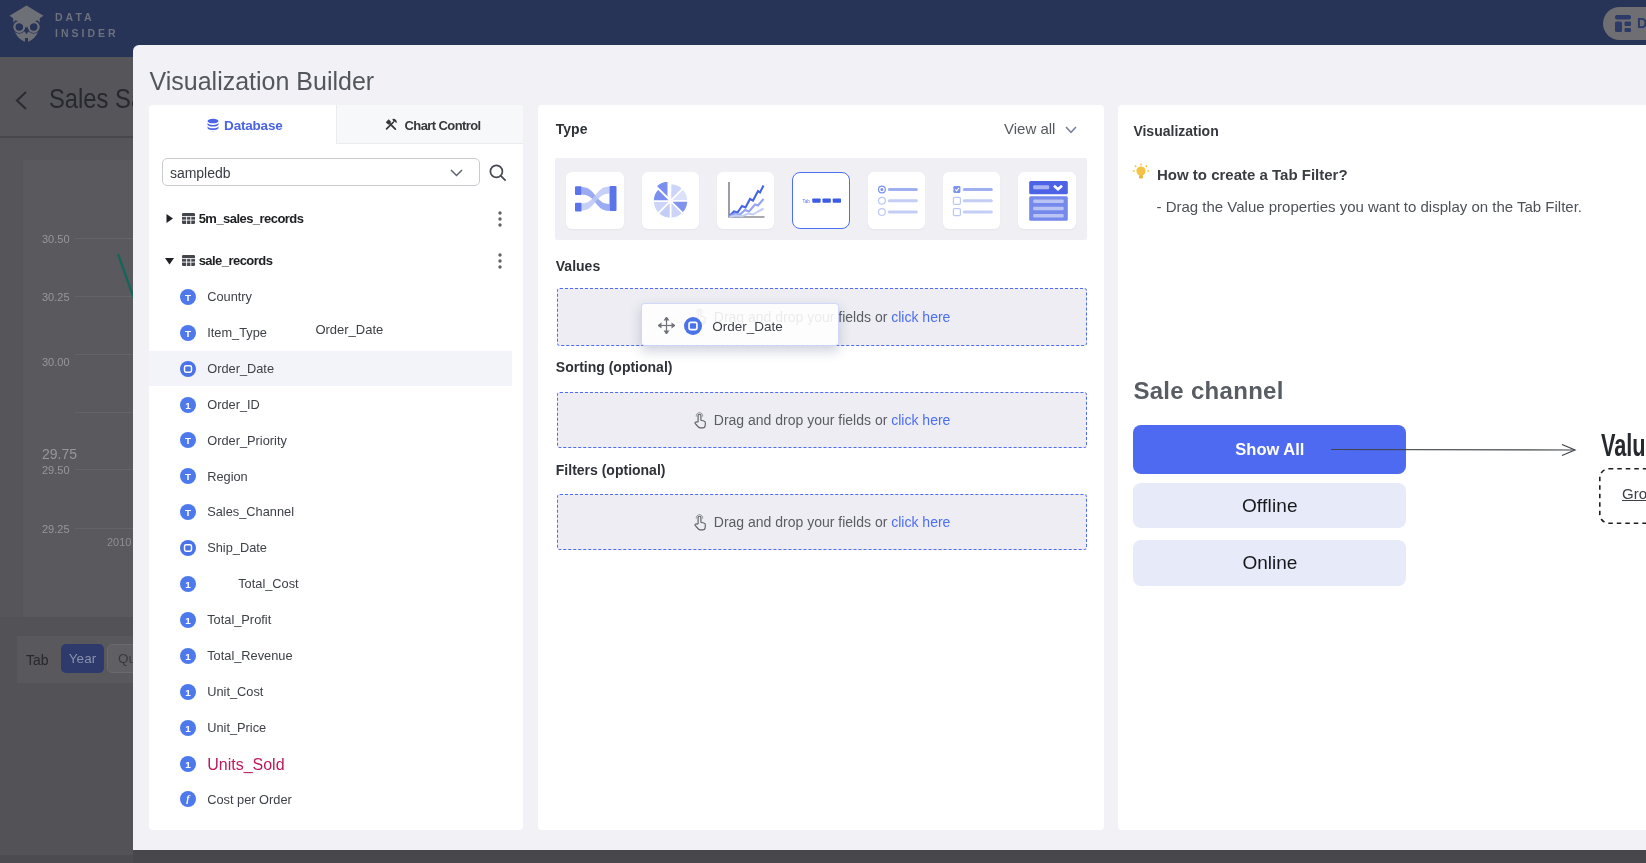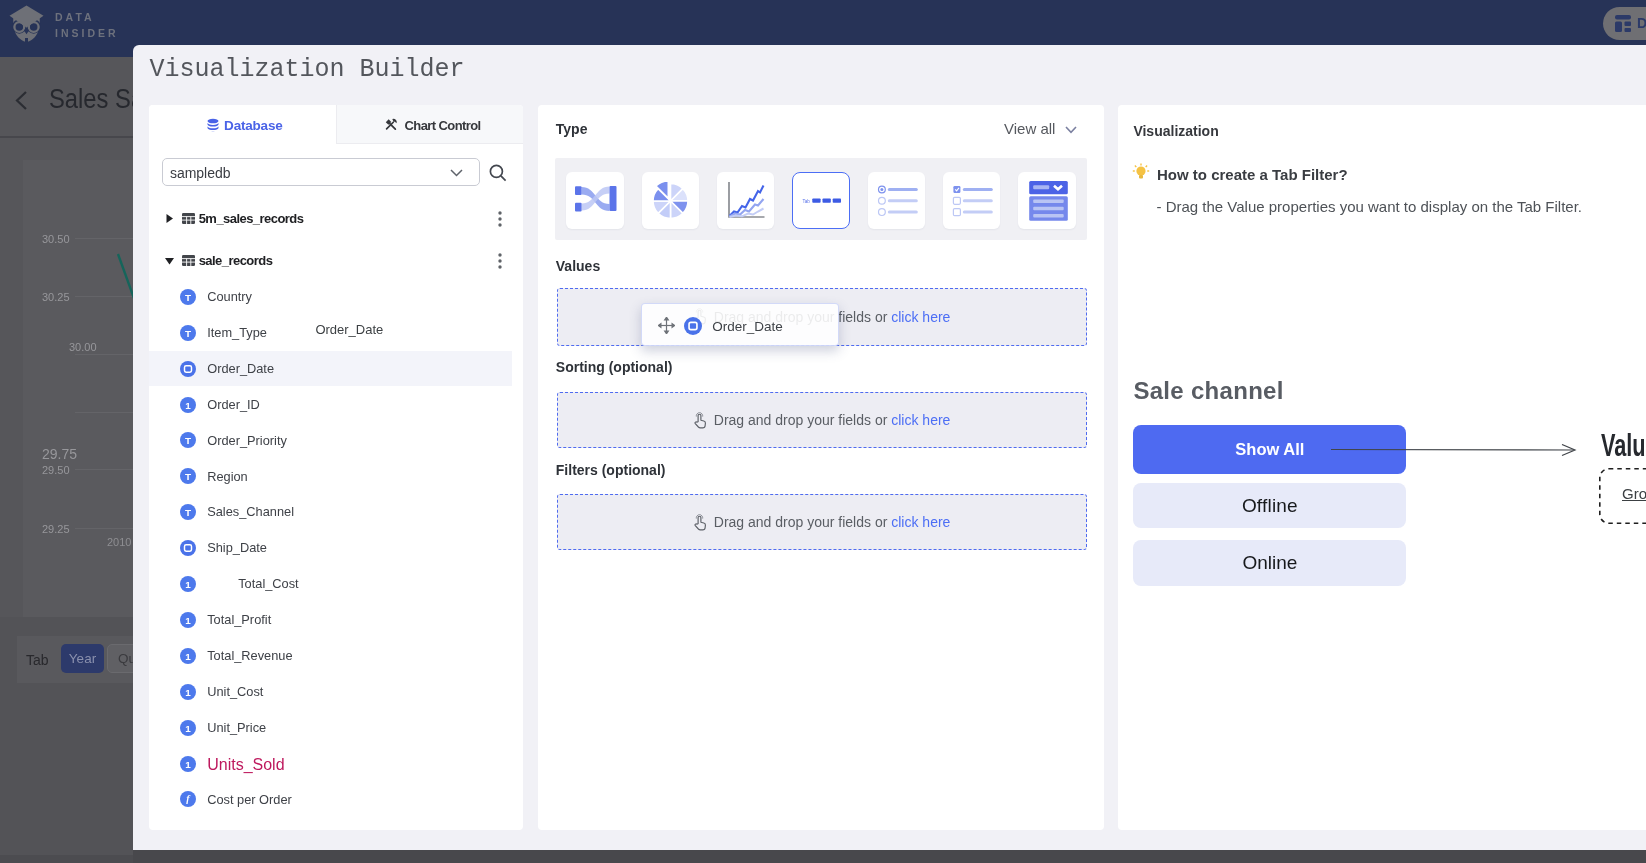--- a/index.html
+++ b/index.html
@@ -44,21 +44,21 @@
 
   <svg class="abs" style="left:15px;top:34px;" width="13" height="19" viewBox="0 0 13 19">
     <polyline points="11,1 2,9.5 11,18" fill="none" stroke="#2b2d33" stroke-width="2.2"></polyline>
   </svg>
 
   <div class="abs" style="left:49px;top:27px;font-size:27px;color:#26282e;white-space:nowrap;transform:scaleX(0.88);transform-origin:0 0;">Sales Sales record</div>
 
   <div class="abs" style="left:23px;top:103px;width:110px;height:457px;background:#5a5a5e;">
     <div class="abs" style="left:19px;top:72.5px;width:27px;font-size:11px;color:#97979b;text-align:right;">30.50</div>
     <div class="abs" style="left:19px;top:130.5px;width:27px;font-size:11px;color:#97979b;text-align:right;">30.25</div>
-    <div class="abs" style="left:19px;top:181px;width:27px;font-size:11px;color:#97979b;text-align:center;margin-left:27px;">30.00</div>
+    <div class="abs" style="left:19px;top:196px;width:27px;font-size:11px;color:#97979b;text-align:center;">30.00</div>
     <div class="abs" style="left:19px;top:245.5px;width:27px;font-size:14px;color:#97979b;text-align:right;margin-top:40px;">29.75</div>
     <div class="abs" style="left:19px;top:303.5px;width:27px;font-size:11px;color:#97979b;text-align:right;">29.50</div>
     <div class="abs" style="left:19px;top:362.5px;width:27px;font-size:11px;color:#97979b;text-align:right;">29.25</div>
     <div class="abs" style="left:52px;top:78px;width:58px;height:1px;background:#646468;"></div>
     <div class="abs" style="left:52px;top:136px;width:58px;height:1px;background:#646468;"></div>
     <div class="abs" style="left:52px;top:194px;width:58px;height:1px;background:#646468;"></div>
     <div class="abs" style="left:52px;top:251.5px;width:58px;height:1px;background:#646468;"></div>
     <div class="abs" style="left:52px;top:309px;width:58px;height:1px;background:#646468;"></div>
     <div class="abs" style="left:52px;top:368px;width:58px;height:1px;background:#646468;"></div>
     <svg class="abs" style="left:93px;top:92px;" width="22" height="52" viewBox="0 0 22 52">
@@ -71,21 +71,21 @@
   <div class="abs" style="left:17px;top:579px;width:116px;height:47px;background:#59595d;">
     <div class="abs" style="left:9px;top:16px;font-size:14px;color:#28282c;">Tab</div>
     <div class="abs" style="left:44px;top:8px;width:43px;height:29px;background:#2d3a6b;border-radius:5px;color:#8a90ad;font-size:13.5px;text-align:center;line-height:29px;">Year</div>
     <div class="abs" style="left:90px;top:8px;width:43px;height:29px;background:#606064;border:1px solid #6a6a6e;border-radius:5px;color:#3a3a3e;font-size:13.5px;line-height:27px;padding-left:10px;">Qu</div>
   </div>
 
   <div class="abs" style="left:0;top:798px;width:133px;height:8px;background:#4c4c50;"></div>
 </div>
 
 <div class="abs" id="modal" style="left:133px;top:45px;width:1513px;height:805px;background:#f1f1f6;border-radius:6px 0 0 0;">
-  <div class="abs" style="left:16.5px;top:10px;font-size:25px;color:#53565c;font-family:Liberation Mono, monospace;">Visualization Builder</div>
+  <div class="abs" style="left:16.5px;top:22px;font-size:25px;color:#53565c;">Visualization Builder</div>
 
   <div class="abs" id="lpanel" style="left:15.7px;top:60px;width:374.8px;height:725px;background:#fff;border-radius:4px;overflow:hidden;">
 
     <div class="abs" style="left:0;top:0;width:186.9px;height:39px;background:#fff;">
       <svg class="abs" style="left:58.4px;top:12.6px;" width="12" height="14.5" viewBox="0 0 14 15">
         <ellipse cx="7" cy="2.6" rx="6.4" ry="2.6" fill="#4a63e7"></ellipse>
         <path d="M0.6,4.6 C0.6,6 3.5,7.1 7,7.1 C10.5,7.1 13.4,6 13.4,4.6 L13.4,6.6 C13.4,8 10.5,9.1 7,9.1 C3.5,9.1 0.6,8 0.6,6.6 Z" fill="#4a63e7"></path>
         <path d="M0.6,8.6 C0.6,10 3.5,11.1 7,11.1 C10.5,11.1 13.4,10 13.4,8.6 L13.4,10.6 C13.4,12 10.5,13.1 7,13.1 C3.5,13.1 0.6,12 0.6,10.6 Z" fill="#4a63e7"></path>
         <path d="M0.6,12.4 C0.6,13.8 3.5,14.9 7,14.9 C10.5,14.9 13.4,13.8 13.4,12.4 L13.4,12.4 C13.4,13.8 10.5,15 7,15 C3.5,15 0.6,13.8 0.6,12.4 Z" fill="#4a63e7"></path>
       </svg>

